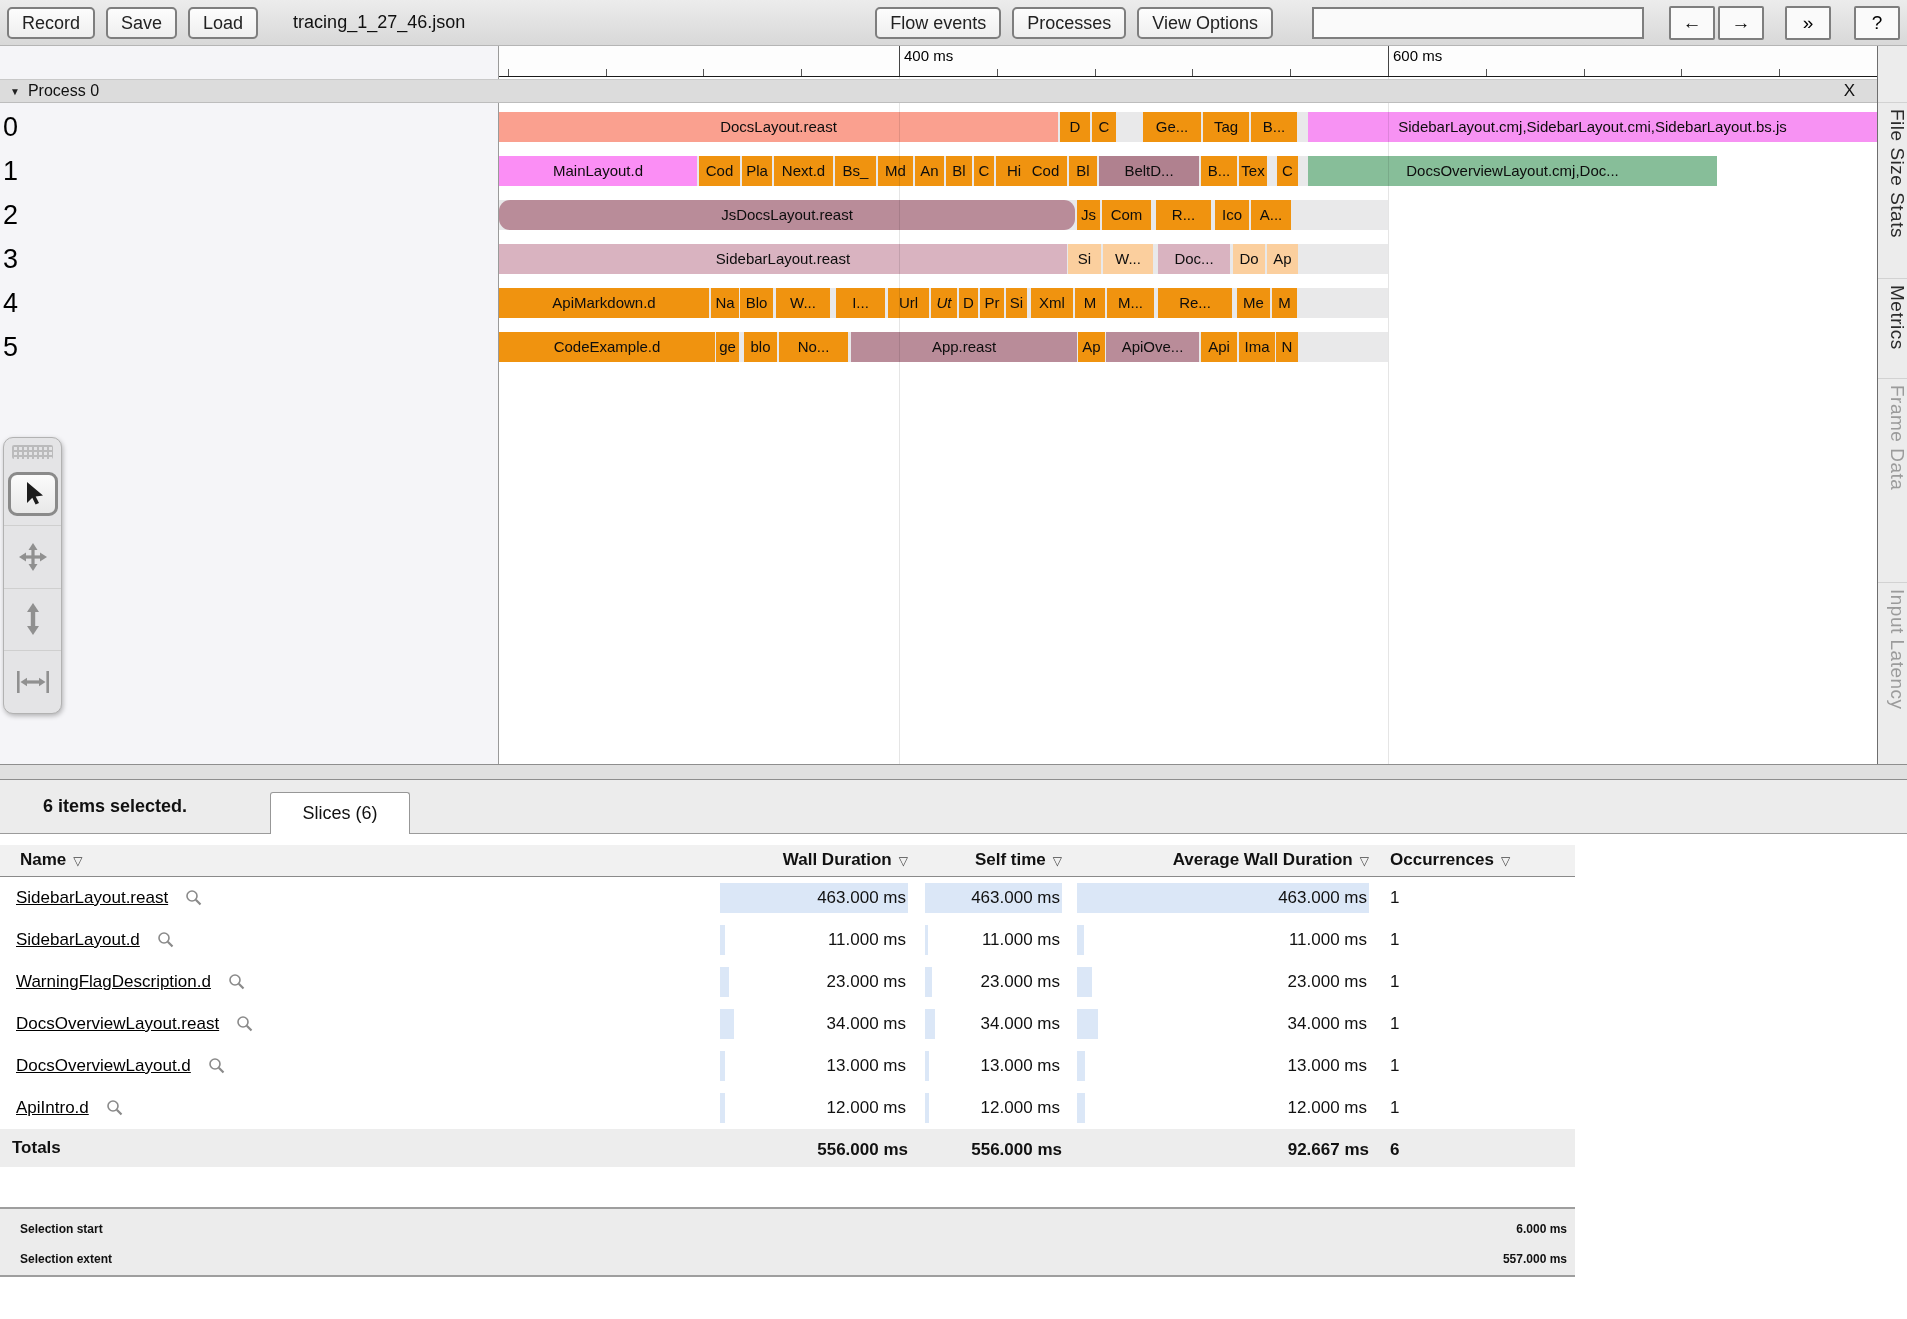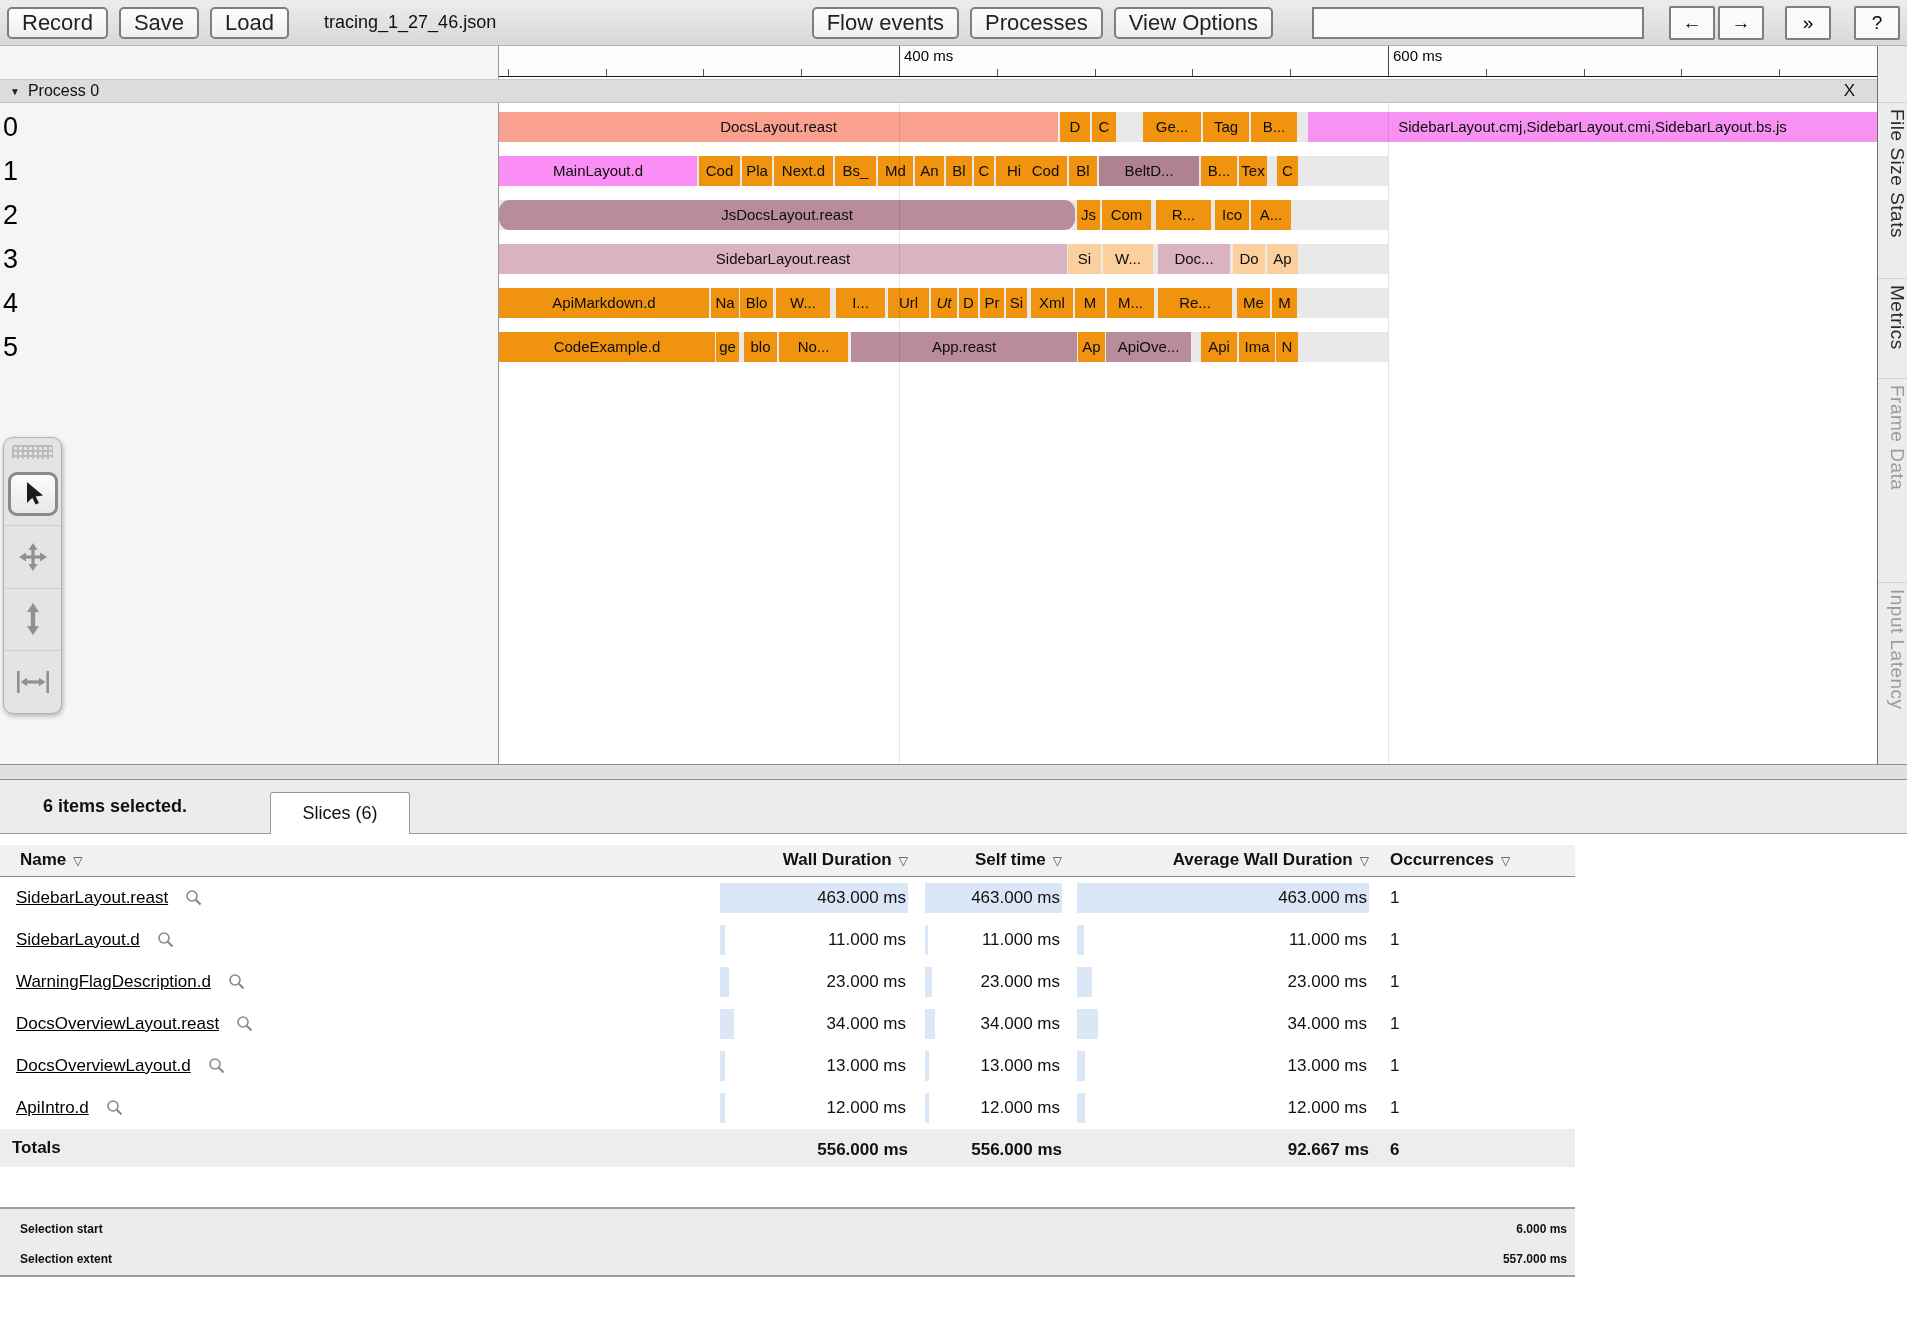--- a/index.html
+++ b/index.html
@@ -10,21 +10,21 @@
   }
 
   
   .toolbar {
     position:absolute; top:0; left:0; width:1907px; height:46px;
     background: linear-gradient(#ececec, #d8d8d8);
     border-bottom:1px solid #b5b5b5;
     display:flex; align-items:center; padding:0 7px; gap:11px;
   }
   .tbtn {
-    font-family:"Liberation Sans",sans-serif; font-size:22px; color:#222;
+    font-family:"Liberation Sans",sans-serif; font-size:18px; color:#222;
     background: linear-gradient(#fdfdfd,#efefef);
     border:2px solid #7e7e7e; border-radius:5px;
     padding:4px 13px; line-height:20px; cursor:default; white-space:nowrap;
   }
   .trace-title { font-size:18px; margin-left:24px; color:#111; }
   .tb-spacer { flex:1 1 auto; }
   .search-box {
     width:332px; height:32px; border:2px solid #7e7e7e; background:#fafafa;
     font-size:16px; padding:0 6px; margin-left:28px; border-radius:0;
   }
@@ -244,20 +244,21 @@
         <div class="slice" title="An" style="top: 110px; left: 416px; width: 29px; background: rgb(240, 147, 15);">An</div>
         <div class="slice" title="Bl" style="top: 110px; left: 447px; width: 26px; background: rgb(240, 147, 15);">Bl</div>
         <div class="slice" title="C" style="top: 110px; left: 475px; width: 20px; background: rgb(240, 147, 15);">C</div>
         <div class="slice" title="Hi" style="top: 110px; left: 497px; width: 36px; background: rgb(240, 147, 15);">Hi</div>
         <div class="slice" title="Cod" style="top: 110px; left: 525px; width: 43px; background: rgb(240, 147, 15);">Cod</div>
         <div class="slice" title="Bl" style="top: 110px; left: 570px; width: 28px; background: rgb(240, 147, 15);">Bl</div>
         <div class="slice" title="BeltD..." style="top: 110px; left: 600px; width: 100px; background: rgb(176, 129, 143);">BeltD...</div>
         <div class="slice" title="B..." style="top: 110px; left: 702px; width: 36px; background: rgb(240, 147, 15);">B...</div>
         <div class="slice" title="Tex" style="top: 110px; left: 740px; width: 28px; background: rgb(240, 147, 15);">Tex</div>
         <div class="slice" title="C" style="top: 110px; left: 778px; width: 21px; background: rgb(240, 147, 15);">C</div>
+        <div class="slice" title="DocsOverviewLayout.cmj,Doc..." style="top: 110px; left: 809px; width: 409px; background: rgb(135, 190, 153);">DocsOverviewLayout.cmj,Doc...</div>
         <div class="row-band" style="top: 154px; background: rgb(233, 233, 234);"></div>
         <div class="slice" title="JsDocsLayout.reast" style="top: 154px; left: 0px; width: 576px; background: rgb(185, 140, 153); border-radius: 11px;">JsDocsLayout.reast</div>
         <div class="slice" title="Js" style="top: 154px; left: 578px; width: 23px; background: rgb(240, 147, 15);">Js</div>
         <div class="slice" title="Com" style="top: 154px; left: 603px; width: 49px; background: rgb(240, 147, 15);">Com</div>
         <div class="slice" title="R..." style="top: 154px; left: 657px; width: 55px; background: rgb(240, 147, 15);">R...</div>
         <div class="slice" title="Ico" style="top: 154px; left: 716px; width: 34px; background: rgb(240, 147, 15);">Ico</div>
         <div class="slice" title="A..." style="top: 154px; left: 752px; width: 40px; background: rgb(240, 147, 15);">A...</div>
         <div class="row-band" style="top: 198px; background: rgb(233, 233, 234);"></div>
         <div class="slice" title="SidebarLayout.reast" style="top: 198px; left: 0px; width: 568px; background: rgb(217, 179, 192);">SidebarLayout.reast</div>
         <div class="slice" title="Si" style="top: 198px; left: 569px; width: 33px; background: rgb(251, 207, 158);">Si</div>
@@ -282,21 +283,21 @@
         <div class="slice" title="Re..." style="top: 242px; left: 659px; width: 74px; background: rgb(240, 147, 15);">Re...</div>
         <div class="slice" title="Me" style="top: 242px; left: 738px; width: 33px; background: rgb(240, 147, 15);">Me</div>
         <div class="slice" title="M" style="top: 242px; left: 773px; width: 25px; background: rgb(240, 147, 15);">M</div>
         <div class="row-band" style="top: 286px; background: rgb(233, 233, 234);"></div>
         <div class="slice" title="CodeExample.d" style="top: 286px; left: 0px; width: 216px; background: rgb(240, 147, 15);">CodeExample.d</div>
         <div class="slice" title="ge" style="top: 286px; left: 217px; width: 23px; background: rgb(240, 147, 15);">ge</div>
         <div class="slice" title="blo" style="top: 286px; left: 245px; width: 33px; background: rgb(240, 147, 15);">blo</div>
         <div class="slice" title="No..." style="top: 286px; left: 280px; width: 69px; background: rgb(240, 147, 15);">No...</div>
         <div class="slice" title="App.reast" style="top: 286px; left: 352px; width: 226px; background: rgb(185, 140, 153);">App.reast</div>
         <div class="slice" title="Ap" style="top: 286px; left: 579px; width: 27px; background: rgb(240, 147, 15);">Ap</div>
-        <div class="slice" title="ApiOve..." style="top: 286px; left: 607px; width: 85px; background: rgb(185, 140, 153);">ApiOve...</div>
+        <div class="slice" title="ApiOve..." style="top: 286px; left: 607px; width: 93px; background: rgb(185, 140, 153);">ApiOve...</div>
         <div class="slice" title="Api" style="top: 286px; left: 702px; width: 36px; background: rgb(240, 147, 15);">Api</div>
         <div class="slice" title="Ima" style="top: 286px; left: 740px; width: 36px; background: rgb(240, 147, 15);">Ima</div>
         <div class="slice" title="N" style="top: 286px; left: 777px; width: 22px; background: rgb(240, 147, 15);">N</div>
       </div>
 
     <div class="palette">
       <div class="grip"></div>
       <div class="tool selected" style="border-top:none">
         <div class="tool-inner">
           <span>

